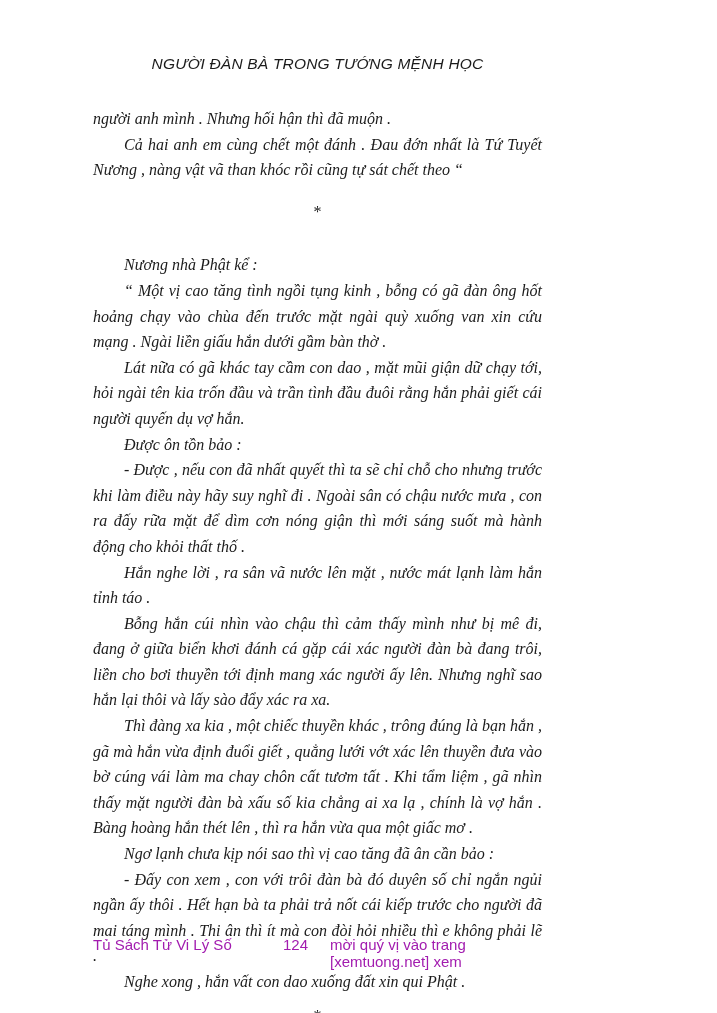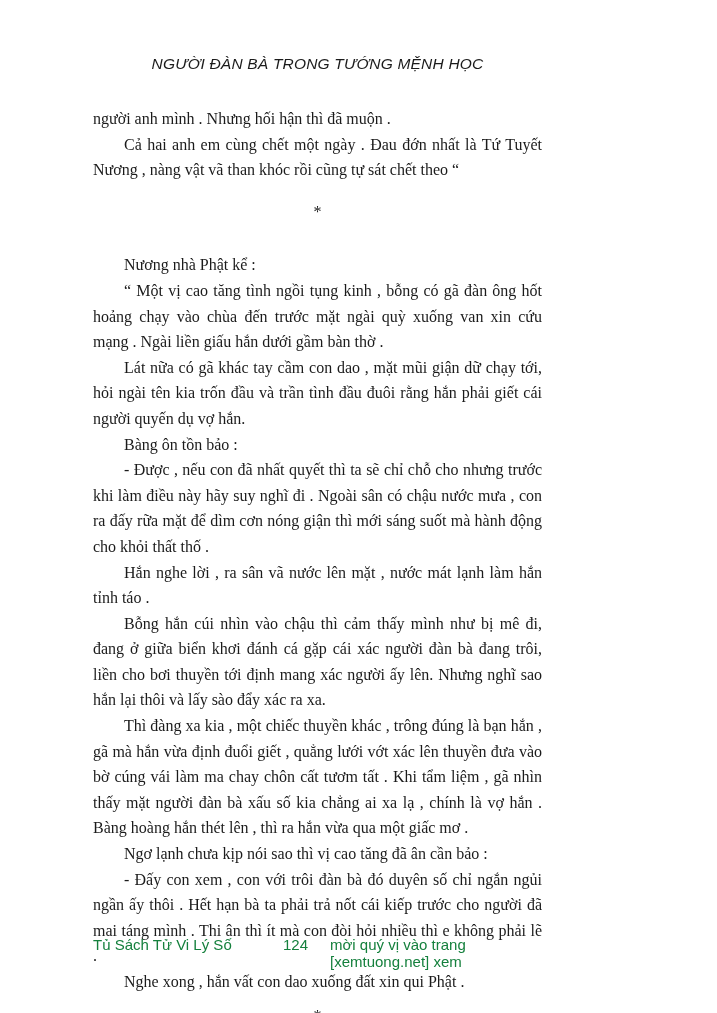--- a/index.html
+++ b/index.html
@@ -31,20 +31,21 @@
     color: #1b1b1b;
   }
   .body-text {
     margin-top: 33px;
     font-size: 16px;
     line-height: 25.6px;
     text-align: justify;
   }
   .body-text p {
     margin: 0;
+    font-style: italic;
   }
   .body-text p.indent {
     text-indent: 31px;
   }
   .separator {
     text-align: center;
     font-size: 16px;
     line-height: 25.6px;
   }
   .separator.first {
@@ -56,21 +57,21 @@
   }
   .page-footer {
     position: absolute;
     left: 93px;
     right: 90px;
     top: 936px;
     display: flex;
     align-items: baseline;
     font-family: "Liberation Sans", sans-serif;
     font-size: 15px;
-    color: #15803d;
+    color: #a21caf;
   }
   .page-footer .side {
     flex: 1;
   }
   .page-footer .left  { text-align: left; }
   .page-footer .right { }
   .page-footer .center {
     flex: 0 0 auto;
     text-align: right;
     transform: translateX(-22px);
@@ -79,28 +80,28 @@
 </head>
 <body>
 
 <div class="page">
   <div class="content">
 
     <h1 class="title">NGƯỜI ĐÀN BÀ TRONG TƯỚNG MỆNH HỌC</h1>
 
     <div class="body-text">
       <p>người anh mình . Nhưng hối hận thì đã muộn .</p>
-      <p class="indent">Cả hai anh em cùng chết một ngày . Đau đớn nhất là Tứ Tuyết Nương , nàng vật vã than khóc rồi cũng tự sát chết theo “</p>
+      <p class="indent">Cả hai anh em cùng chết một đánh . Đau đớn nhất là Tứ Tuyết Nương , nàng vật vã than khóc rồi cũng tự sát chết theo “</p>
 
       <div class="separator first">*</div>
 
       <p class="indent">Nương nhà Phật kể :</p>
       <p class="indent">“ Một vị cao tăng tình ngồi tụng kinh , bỗng có gã đàn ông hốt hoảng chạy vào chùa đến trước mặt ngài quỳ xuống van xin cứu mạng . Ngài liền giấu hắn dưới gầm bàn thờ .</p>
       <p class="indent">Lát nữa có gã khác tay cầm con dao , mặt mũi giận dữ chạy tới, hỏi ngài tên kia trốn đầu và trần tình đầu đuôi rằng hắn phải giết cái người quyến dụ vợ hắn.</p>
-      <p class="indent">Bàng ôn tồn bảo :</p>
+      <p class="indent">Được ôn tồn bảo :</p>
       <p class="indent">- Được , nếu con đã nhất quyết thì ta sẽ chỉ chỗ cho nhưng trước khi làm điều này hãy suy nghĩ đi . Ngoài sân có chậu nước mưa , con ra đấy rữa mặt để dìm cơn nóng giận thì mới sáng suốt mà hành động cho khỏi thất thố .</p>
       <p class="indent">Hắn nghe lời , ra sân vã nước lên mặt , nước mát lạnh làm hắn tỉnh táo .</p>
       <p class="indent">Bỗng hắn cúi nhìn vào chậu thì cảm thấy mình như bị mê đi, đang ở giữa biển khơi đánh cá gặp cái xác người đàn bà đang trôi, liền cho bơi thuyền tới định mang xác người ấy lên. Nhưng nghĩ sao hắn lại thôi và lấy sào đẩy xác ra xa.</p>
       <p class="indent">Thì đàng xa kia , một chiếc thuyền khác , trông đúng là bạn hắn , gã mà hắn vừa định đuổi giết , quẳng lưới vớt xác lên thuyền đưa vào bờ cúng vái làm ma chay chôn cất tươm tất . Khi tẩm liệm , gã nhìn thấy mặt người đàn bà xấu số kia chẳng ai xa lạ , chính là vợ hắn . Bàng hoàng hắn thét lên , thì ra hắn vừa qua một giấc mơ .</p>
       <p class="indent">Ngơ lạnh chưa kịp nói sao thì vị cao tăng đã ân cần bảo :</p>
       <p class="indent">- Đấy con xem , con với trôi đàn bà đó duyên số chỉ ngắn ngủi ngần ấy thôi . Hết hạn bà ta phải trả nốt cái kiếp trước cho người đã mai táng mình . Thi ân thì ít mà con đòi hỏi nhiều thì e không phải lẽ .</p>
       <p class="indent">Nghe xong , hắn vất con dao xuống đất xin qui Phật .</p>
 
       <div class="separator second">*</div>
     </div>

